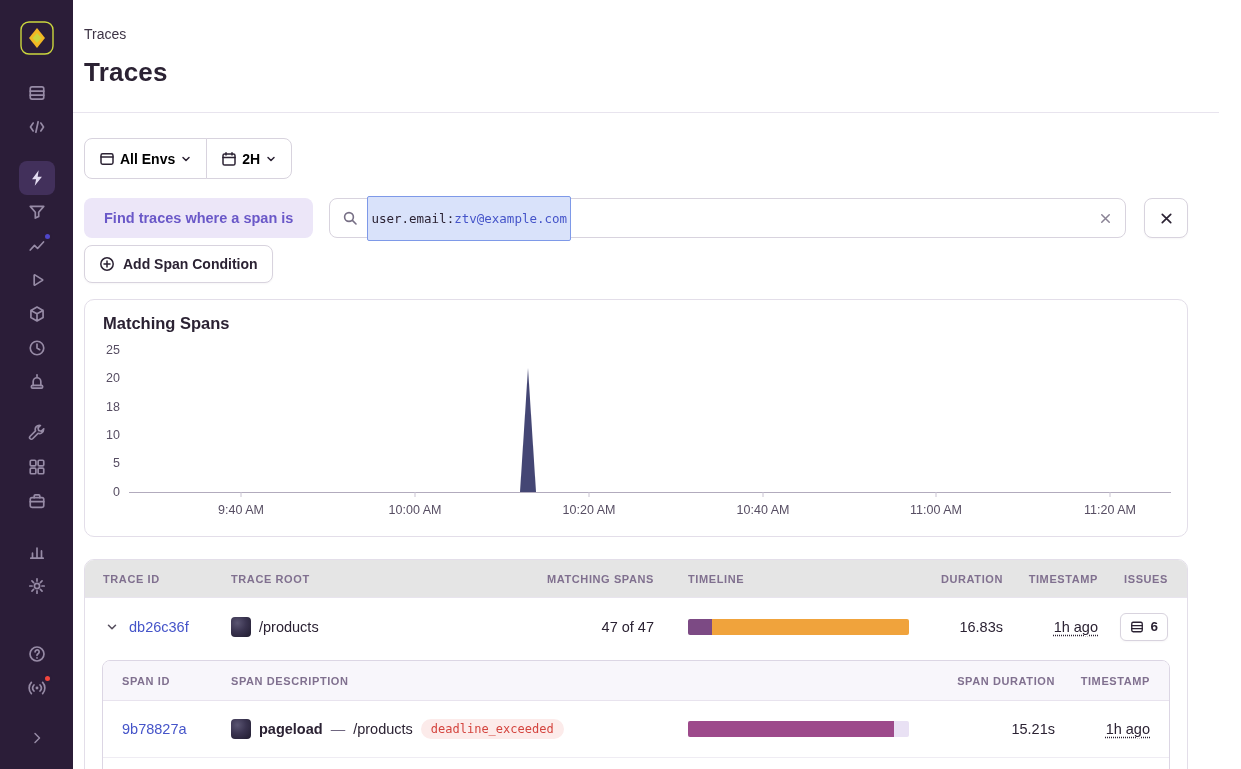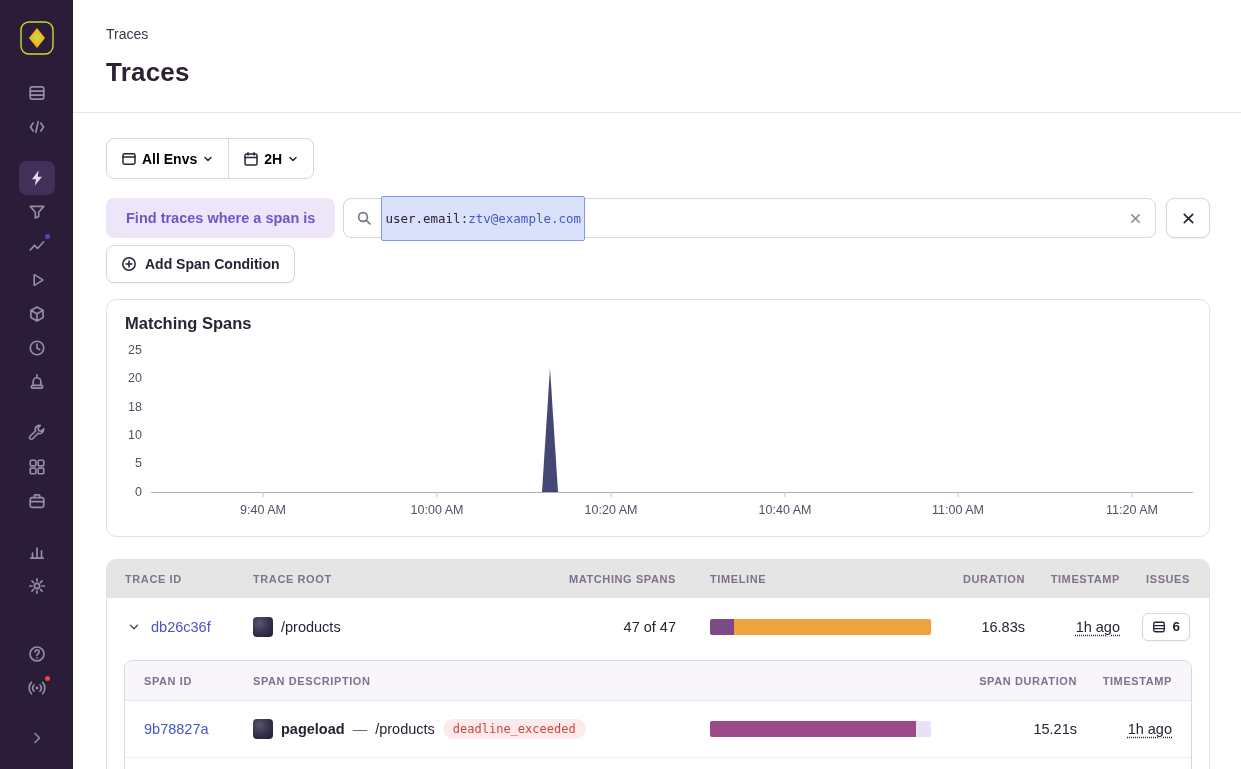--- a/index.html
+++ b/index.html
@@ -18,39 +18,39 @@
   .sb-btn.active svg { stroke:none; }
   .sb-group-gap { margin-top:17px; }
   .sb-bottom { margin-top:auto; display:flex; flex-direction:column; align-items:center; }
   .sb-dot { position:absolute; width:9px; height:9px; border-radius:50%; top:3px; right:3px;
     border:2px solid #2B1D38; }
   .sb-dot.blue { background:#4F46C9; }
   .sb-dot.red { background:#F2453D; }
   .sb-expand { margin-top:16px; }
 
   
-  .main { margin-left:73px; width:1168px; height:769px; background:#fff; }
+  .main { margin-left:51px; width:1168px; height:769px; background:#fff; }
 
   .topbar { padding:26px 31px 20px 33px; border-bottom:1px solid #E8E4EE; }
   .breadcrumb { font-size:14px; color:#3E3446; margin-bottom:10px; cursor:pointer; width:max-content; }
   .title-row { display:flex; align-items:center; justify-content:space-between; height:40px; }
   .page-title { font-size:26px; font-weight:700; letter-spacing:.2px; }
   .btn { display:inline-flex; align-items:center; gap:8px; background:#fff;
     border:1px solid #D8D3DE; border-radius:6px; font-weight:700; font-size:14px;
     color:#2B2233; cursor:pointer; box-shadow:0 1px 2px rgba(43,34,51,.04); }
   .feedback-btn { height:34px; padding:0 14px; }
 
   .controls { padding:25px 31px 0 33px; }
   .filter-group { display:inline-flex; }
   .fg-btn { height:41px; padding:0 14px; display:inline-flex; align-items:center; gap:5px;
     background:#fff; border:1px solid #D8D3DE; font-size:14px; font-weight:700; cursor:pointer; }
   .fg-btn.first { border-radius:8px 0 0 8px; }
   .fg-btn.second { border-radius:0 8px 8px 0; margin-left:-1px; }
 
-  .query-row { display:flex; align-items:flex-start; gap:8px; margin-top:19px; }
+  .query-row { display:flex; align-items:flex-start; gap:16px; margin-top:19px; }
   .intro-chip { height:40px; padding:0 20px; display:inline-flex; align-items:center;
     background:#ECE6F8; color:#6A58C8; font-weight:700; font-size:14.5px; border-radius:8px;
     white-space:nowrap; }
   .search-box { flex:1; height:40px; border:1px solid #D8D3DE; border-radius:8px;
     display:flex; align-items:center; padding:0 12px; background:#fff; cursor:text; }
   .search-token { margin-left:9px; font-family:"DejaVu Sans Mono", monospace; font-size:12.5px;
     background:#D9E2FA; border:1px solid #7E99E8; border-radius:2px; padding:14px 3px;
     display:inline-flex; cursor:pointer; }
   .tok-key { color:#2B2233; }
   .tok-val { color:#4554C9; }

